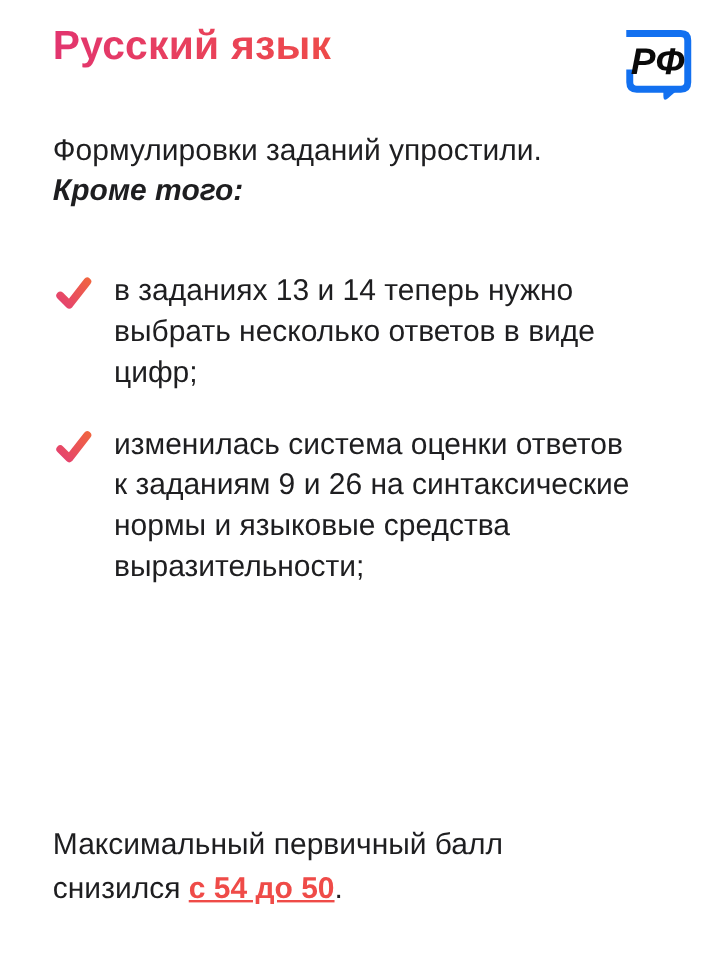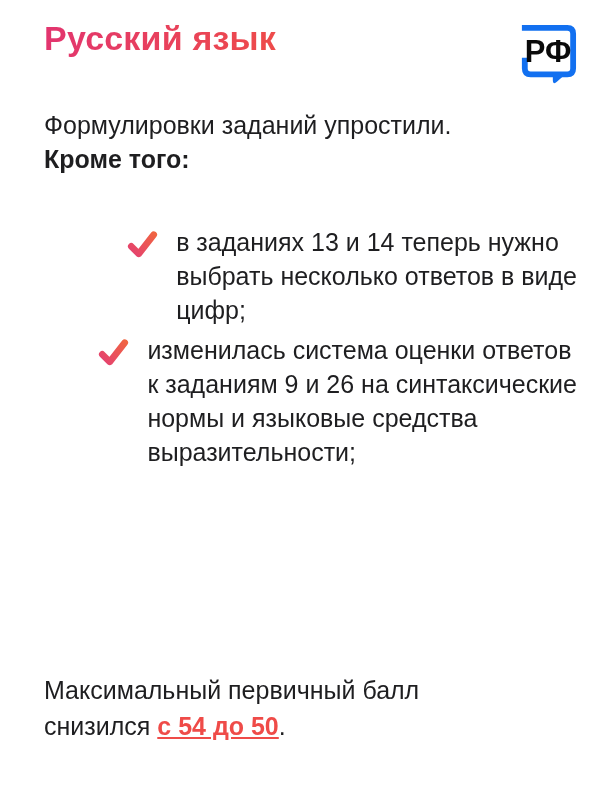--- a/index.html
+++ b/index.html
@@ -35,63 +35,64 @@
     letter-spacing: 0.2px;
     background: linear-gradient(90deg, #e2356f 0%, #ee4b4a 100%);
     -webkit-background-clip: text;
     background-clip: text;
     color: transparent;
     -webkit-text-fill-color: transparent;
   }
   .logo {
     flex: none;
     margin-top: 4px;
+    font-style: italic;
   }
   .logo svg { display: block; }
   .logo text {
     font-family: "Liberation Sans", "DejaVu Sans", sans-serif;
     font-weight: 700;
   }
   .intro {
     margin: 22px 0 0 0;
     font-size: 25px;
     line-height: 34px;
   }
   .intro-bold {
     display: block;
     font-weight: 700;
+    font-style: italic;
   }
   .bullets {
     list-style: none;
     margin: 49px 0 0 0;
     padding: 0;
     display: flex;
     flex-direction: column;
-    gap: 6px;
-    align-items: flex-end;
+    gap: 26px;
   }
   .bullet {
     display: flex;
     align-items: flex-start;
   }
   .check {
     flex: none;
     width: 31px;
     height: 32px;
     margin: 3px 18px 0 2px;
   }
   .bullet-text {
     font-size: 25px;
     line-height: 34px;
     white-space: pre-line;
   }
   .footer-note {
     position: absolute;
     left: 44px;
-    top: 672px;
+    top: 686px;
     margin: 0;
     font-size: 25px;
     line-height: 36px;
     white-space: pre-line;
   }
   .footer-highlight {
     color: #ef4b48;
     font-weight: 700;
     text-decoration: underline;
   }

